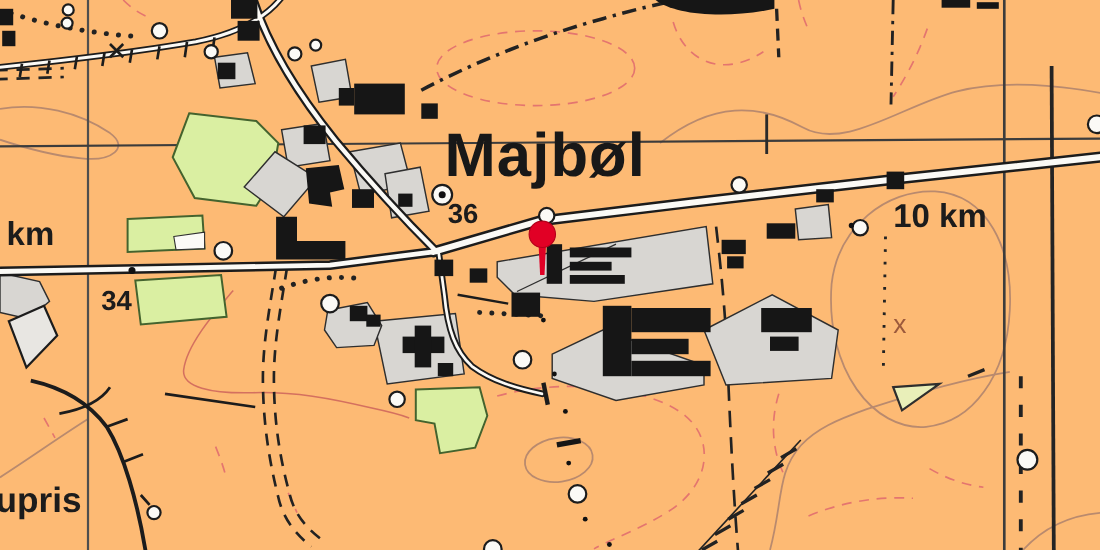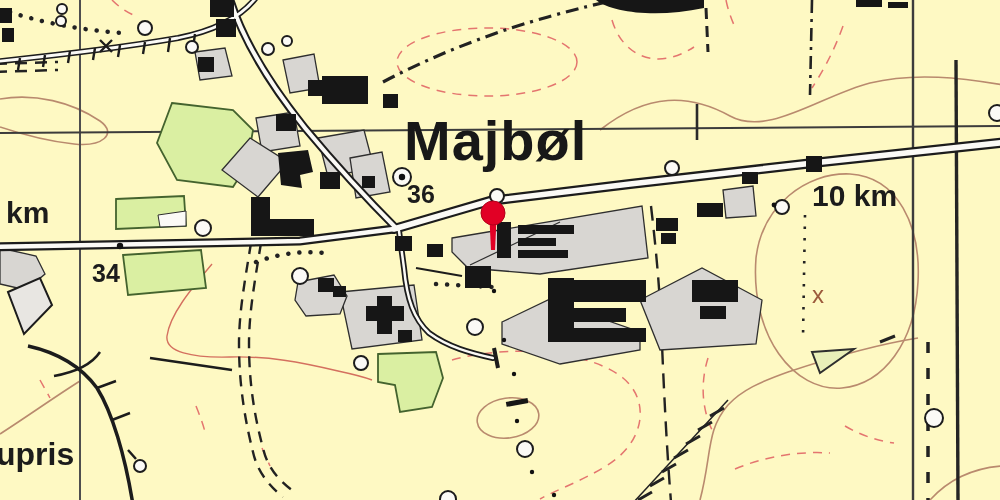--- a/index.html
+++ b/index.html
@@ -1,18 +1,18 @@
 <!DOCTYPE html>
 <html><head>
 <meta charset="utf-8">
 <style>
   html,body{margin:0;padding:0;background:#e8e8e8;}
   .map-frame{
     position:relative;width:1000px;height:500px;overflow:hidden;
-    background:#fef9c3;font-family:"Liberation Sans",sans-serif;
+    background:#fdba74;font-family:"Liberation Sans",sans-serif;
   }
   svg{display:block}
   .t-place{font-family:"Liberation Sans",sans-serif;font-weight:700;font-size:56px;fill:#181818;letter-spacing:1px}
   .t-num{font-family:"Liberation Sans",sans-serif;font-weight:700;font-size:25px;fill:#1c1c1c}
   .t-km{font-family:"Liberation Sans",sans-serif;font-weight:700;font-size:30px;fill:#1c1c1c}
   .t-upris{font-family:"Liberation Sans",sans-serif;font-weight:700;font-size:32px;fill:#1c1c1c}
   .t-x{font-family:"Liberation Sans",sans-serif;font-weight:400;font-size:24px;fill:#9c5a3c}
   .contour{stroke:#b98a6e;stroke-width:1.6;fill:none}
   .contour-red{stroke:#d4705f;stroke-width:1.4;fill:none}
   .contour-dash{stroke:#e4756f;stroke-width:1.5;fill:none;stroke-dasharray:9 7}

